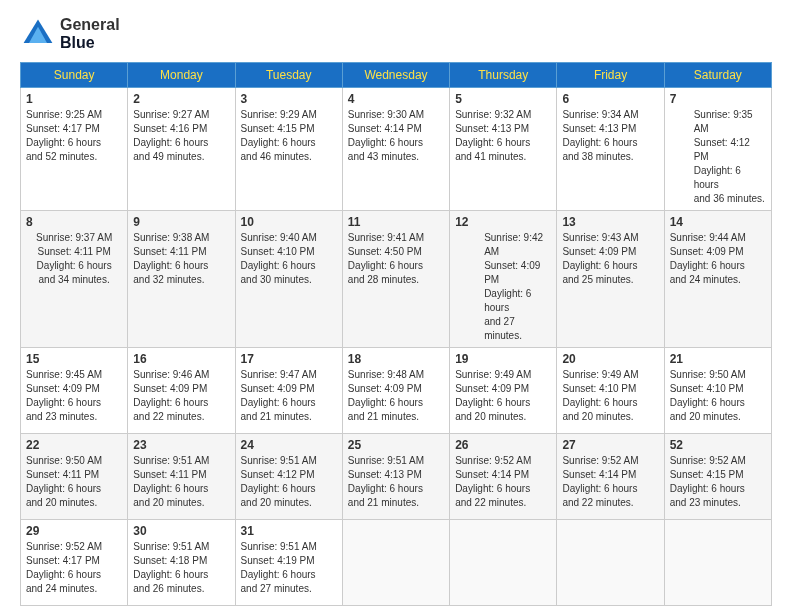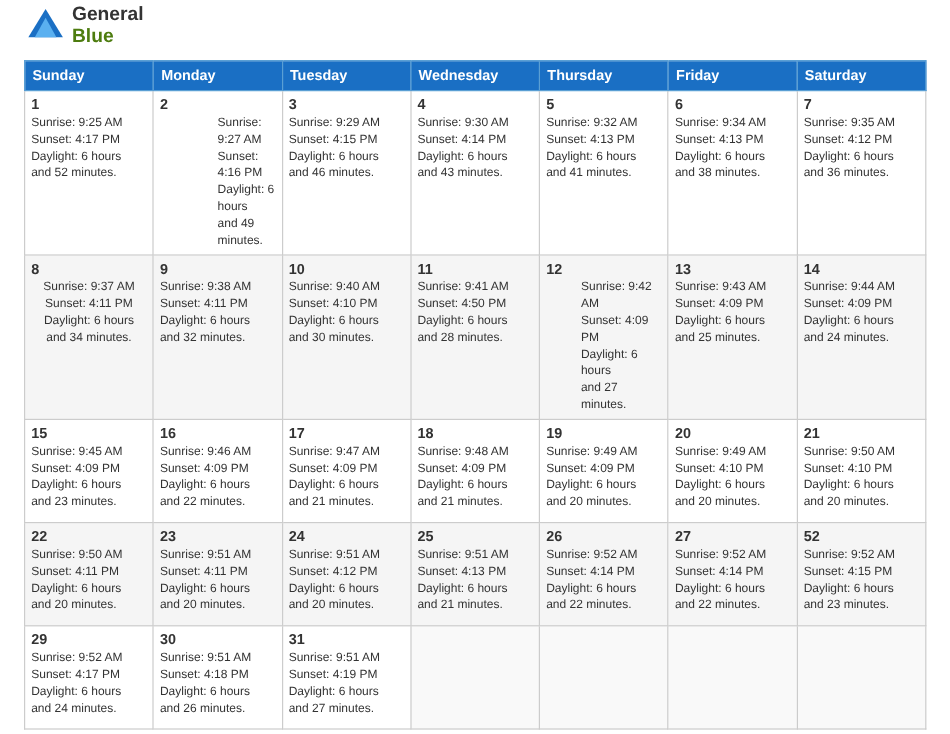--- a/index.html
+++ b/index.html
@@ -6,21 +6,21 @@
     body {
       font-family: Arial, sans-serif;
       background: #fff;
       width: 792px;
       height: 612px;
       overflow: hidden;
     }
     .page {
       width: 792px;
       height: 612px;
-      padding: 4px 20px 12px 20px;
+      padding: 16px 20px 12px 20px;
       display: flex;
       flex-direction: column;
     }
     .header {
       display: flex;
       justify-content: space-between;
       align-items: flex-start;
       margin-bottom: 10px;
     }
     .logo {
@@ -45,24 +45,24 @@
       color: #555;
     }
     .calendar {
       flex: 1;
       border-collapse: collapse;
       width: 100%;
       table-layout: fixed;
     }
     .calendar thead tr th {
       background: #1a6fc4;
-      color: #ffffff;
+      color: #fde047;
       font-size: 12px;
-      font-weight: bold;
-      text-align: left;
+      font-weight: normal;
+      text-align: center;
       padding: 5px 6px;
       border: 1px solid #5a9fd4;
     }
     .calendar tbody tr td {
       vertical-align: top;
       border: 1px solid #ccc;
       padding: 4px 5px;
       font-size: 9.5px;
       color: #333;
       background: #fff;
@@ -91,21 +91,21 @@
 
 <div class="page">
   <div class="header">
     <div class="logo">
       <svg class="logo-icon" viewBox="0 0 40 40">
         <polygon points="20,4 36,30 4,30" fill="#1a6fc4"></polygon>
         <polygon points="20,12 30,30 10,30" fill="#5ab0f0"></polygon>
       </svg>
       <div>
         <div style="font-size:16px;font-weight:bold;color:#333;">General</div>
-        <div style="font-size:16px;font-weight:bold;color:#4d7c0f;">Blue</div>
+        <div style="font-size:16px;font-weight:bold;color:#0f172a;">Blue</div>
       </div>
     </div>
     <div class="title-block">
       <div class="month-title"></div>
       <div class="location"></div>
     </div>
   </div>
 
   <table class="calendar">
     <thead>
@@ -123,21 +123,21 @@
     <tr>
           <td>
             <span class="day-num">1</span>
             <div class="day-info" style="white-space: pre-line;">Sunrise: 9:25 AM
 Sunset: 4:17 PM
 Daylight: 6 hours
 and 52 minutes.</div>
           </td>
           <td>
             <span class="day-num">2</span>
-            <div class="day-info" style="white-space: pre-line; margin-left: 48px;">Sunrise: 9:27 AM
+            <div class="day-info" style="white-space: pre-line;">Sunrise: 9:27 AM
 Sunset: 4:16 PM
 Daylight: 6 hours
 and 49 minutes.</div>
           </td>
           <td>
             <span class="day-num">3</span>
             <div class="day-info" style="white-space: pre-line;">Sunrise: 9:29 AM
 Sunset: 4:15 PM
 Daylight: 6 hours
 and 46 minutes.</div>
@@ -158,21 +158,21 @@
           </td>
           <td>
             <span class="day-num">6</span>
             <div class="day-info" style="white-space: pre-line;">Sunrise: 9:34 AM
 Sunset: 4:13 PM
 Daylight: 6 hours
 and 38 minutes.</div>
           </td>
           <td>
             <span class="day-num">7</span>
-            <div class="day-info" style="white-space: pre-line;">Sunrise: 9:35 AM
+            <div class="day-info" style="white-space: pre-line; margin-left: 24px;">Sunrise: 9:35 AM
 Sunset: 4:12 PM
 Daylight: 6 hours
 and 36 minutes.</div>
           </td>
         </tr>
         <tr>
           <td>
             <span class="day-num">8</span>
             <div class="day-info" style="white-space: pre-line; text-align: center;">Sunrise: 9:37 AM
 Sunset: 4:11 PM

